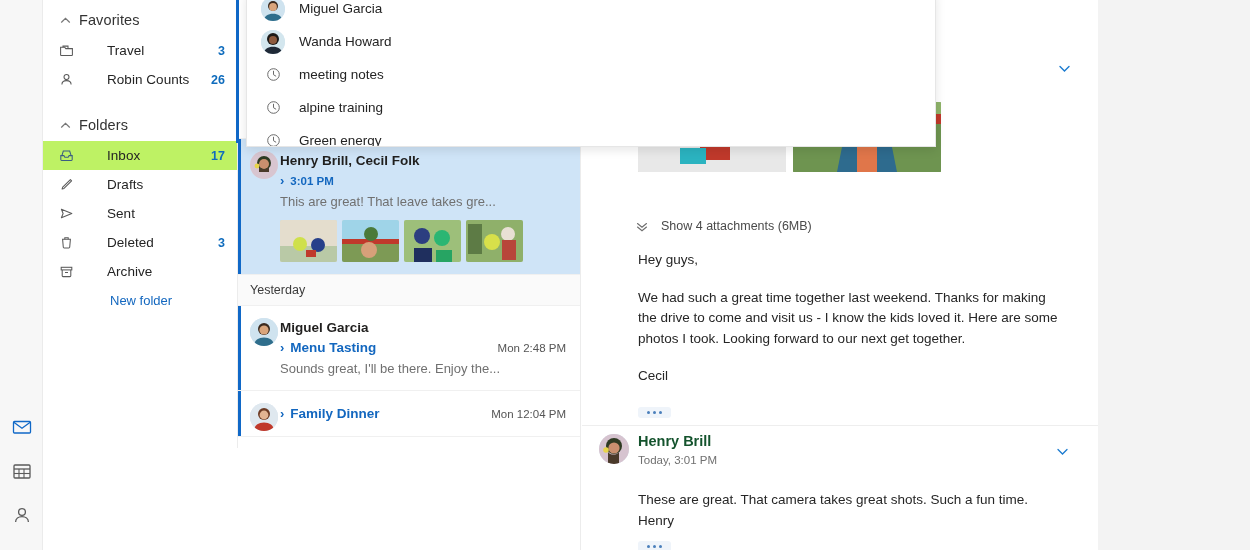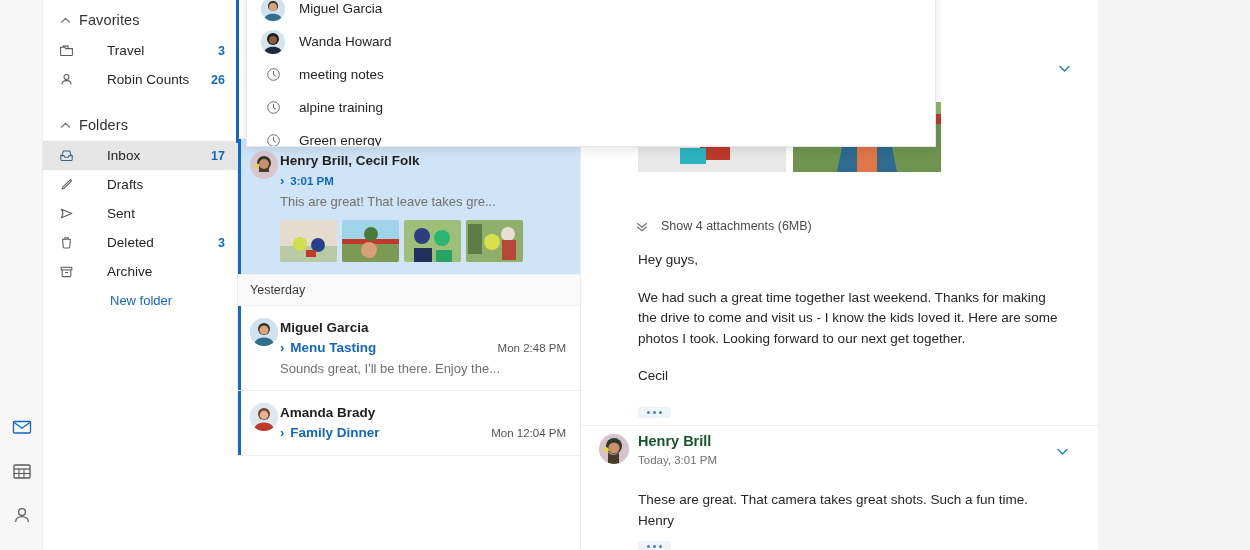--- a/index.html
+++ b/index.html
@@ -52,21 +52,21 @@
   .grp-chev { width: 20px; color: #767676; display: flex; align-items: center; }
   .grp-title {
     font-size: 14.5px; color: #333333; font-weight: 400;
     letter-spacing: .1px;
   }
   .f-row {
     display: flex; align-items: center;
     height: 29px; padding-left: 16px; padding-right: 12px;
     cursor: pointer; position: relative;
   }
-  .f-row.sel { background: #e5e5e5; align-items: center; }
+  .f-row.sel { background: #bef264; align-items: center; }
   .f-ico { width: 24px; color: #5a5a5a; display: flex; align-items: center; flex: 0 0 24px; }
   .f-lbl { font-size: 13.5px; color: #242424; flex: 1; letter-spacing: .05px; margin-left: 24px; }
   .f-cnt { font-size: 12.5px; color: #0f6cbd; font-weight: 700; }
   .f-spacer { height: 15px; }
   .newfolder {
     padding-left: 67px; font-size: 13px; color: #1367bf;
     height: 28px; display: flex; align-items: center; cursor: pointer;
   }
 
   
@@ -477,21 +477,20 @@
 
     <div class="msg accent">
       <div class="av">
         <svg width="28" height="28" viewBox="0 0 28 28">
           <rect width="28" height="28" fill="#dfe8ef"></rect>
           <circle cx="14" cy="11" r="6" fill="#6d3b25"></circle>
           <circle cx="14" cy="12" r="4.4" fill="#e3b492"></circle>
           <path d="M4 28c0-5.6 4.6-8.4 10-8.4S24 22.4 24 28z" fill="#c0392b"></path>
         </svg>
       </div>
-      <div class="m-from">Amanda Brady</div>
       <div class="m-line2">
         <span class="m-chev">›</span>
         <span class="m-subj link">Family Dinner</span>
         <span class="m-time">Mon 12:04 PM</span>
       </div>
     </div>
   </div>
 
   <div class="scroll-blue" style="left:236px; top:0; height:143px;"></div>
 

